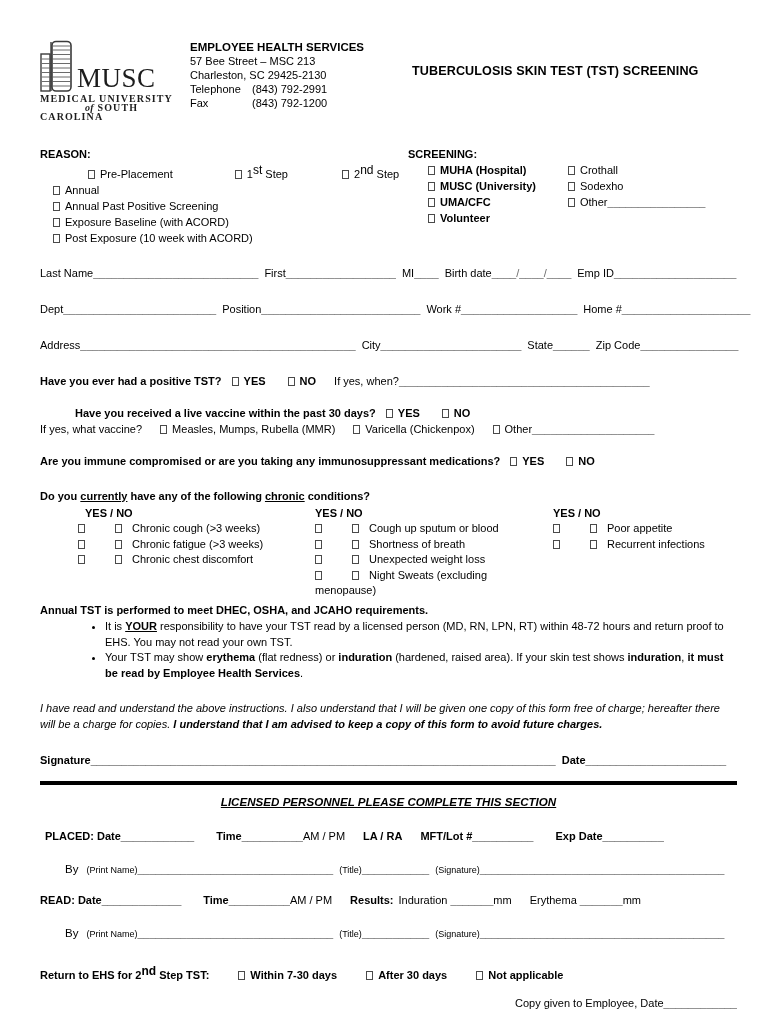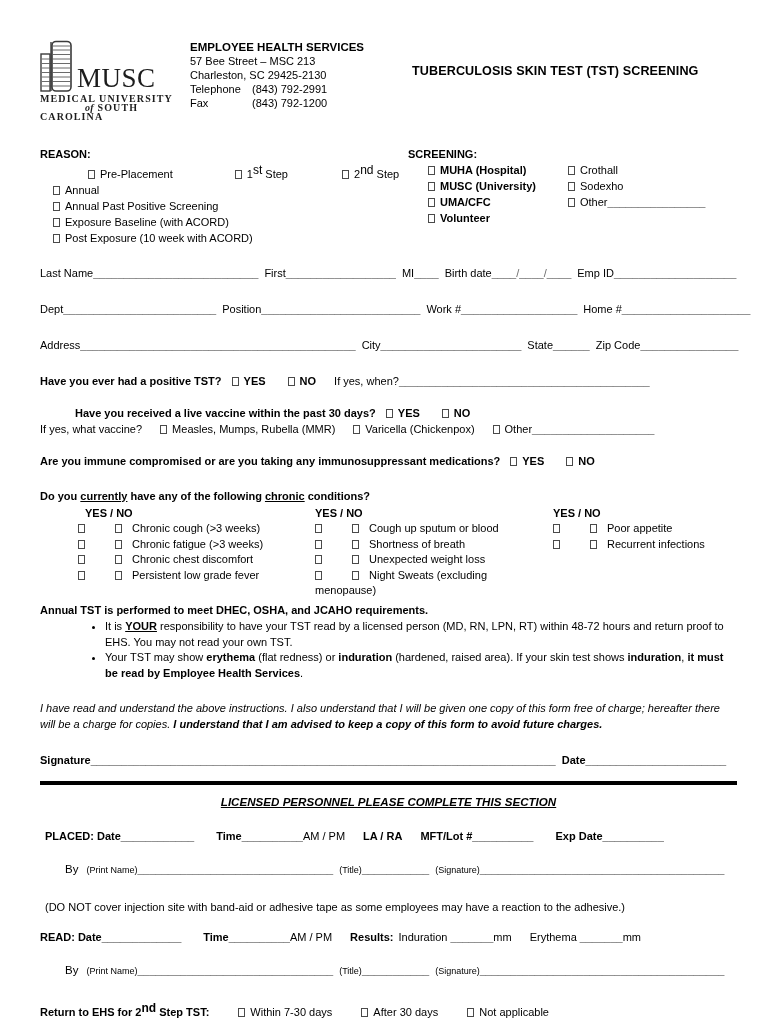--- a/index.html
+++ b/index.html
@@ -82,21 +82,21 @@
   .rule { height:4px; background:#000; margin-top:13px; }
 
   .lic-h { margin-top:9px; text-align:center; font-weight:700; font-style:italic; text-decoration:underline; font-size:11.6px; }
   .placed { margin-top:20px; padding-left:5px; white-space:nowrap; }
   .mg22 { margin-left:22px; } .mg18 { margin-left:18px; } .mg14 { margin-left:14px; }
   .byrow { margin-top:18px; padding-left:25px; white-space:nowrap; }
   .byl { font-size:11.5px; margin-right:8px; }
   .donot { margin-top:22px; padding-left:5px; }
   .readrow { margin-top:15px; white-space:nowrap; }
   .returnrow { margin-top:22px; white-space:nowrap; }
-  .rg { margin-left:26px; }
+  .rg { margin-left:26px;font-weight:bold; }
   .copyrow { margin-top:13px; text-align:right; white-space:nowrap; }
 </style>
 </head>
 <body>
 
 <div class="page">
 
   <div class="hdr">
     <div class="logo">
       <div class="logo-top">
@@ -196,21 +196,20 @@
   </div>
 
   <div class="chronic">
     <div class="b"><span>Do you </span><span class="u">currently</span><span> have any of the following </span><span class="u">chronic</span><span> conditions?</span></div>
     <div class="chronic-cols">
       <div class="ccol1">
         <div class="yn1">YES / NO</div>
         <div class="crow c1"><span class="cb cb1"></span><span class="cb cb2"></span><span>Chronic cough (&gt;3 weeks)</span></div>
         <div class="crow c1"><span class="cb cb1"></span><span class="cb cb2"></span><span>Chronic fatigue (&gt;3 weeks)</span></div>
         <div class="crow c1"><span class="cb cb1"></span><span class="cb cb2"></span><span>Chronic chest discomfort</span></div>
-        <div class="crow c1"><span class="cb cb1"></span><span class="cb cb2"></span><span>Persistent low grade fever</span></div>
       </div>
       <div class="ccol2">
         <div class="yn2">YES / NO</div>
         <div class="crow c2"><span class="cb cb1"></span><span class="cb cb2"></span><span>Cough up sputum or blood</span></div>
         <div class="crow c2"><span class="cb cb1"></span><span class="cb cb2"></span><span>Shortness of breath</span></div>
         <div class="crow c2"><span class="cb cb1"></span><span class="cb cb2"></span><span>Unexpected weight loss</span></div>
         <div class="crow c2"><span class="cb cb1"></span><span class="cb cb2"></span><span>Night Sweats (excluding menopause)</span></div>
       </div>
       <div class="ccol3">
         <div class="yn2">YES / NO</div>
@@ -241,21 +240,20 @@
   <div class="lic-h">LICENSED PERSONNEL PLEASE COMPLETE THIS SECTION</div>
 
   <div class="placed">
     <span class="b">PLACED: Date</span><span class="ln">____________</span><span class="b mg22">Time</span><span class="ln">__________</span><span>AM / PM</span><span class="b mg18">LA / RA</span><span class="b mg18">MFT/Lot #</span><span class="ln">__________</span><span class="b mg22">Exp Date</span><span class="ln">__________</span>
   </div>
 
   <div class="byrow">
     <span class="byl">By</span><span class="small">(Print Name)</span><span class="ln">________________________________</span><span class="gap"></span><span class="small">(Title)</span><span class="ln">___________</span><span class="gap"></span><span class="small">(Signature)</span><span class="ln">________________________________________</span>
   </div>
 
-  <div class="donot">(DO NOT cover injection site with band-aid or adhesive tape as some employees may have a reaction to the adhesive.)</div>
 
   <div class="readrow">
     <span class="b">READ: Date</span><span class="ln">_____________</span><span class="b mg22">Time</span><span class="ln">__________</span><span>AM / PM</span><span class="b mg18">Results:</span><span class="mg14" style="margin-left:5px;">Induration</span> <span class="ln">_______</span><span>mm</span><span class="mg18">Erythema</span> <span class="ln">_______</span><span>mm</span>
   </div>
 
   <div class="byrow">
     <span class="byl">By</span><span class="small">(Print Name)</span><span class="ln">________________________________</span><span class="gap"></span><span class="small">(Title)</span><span class="ln">___________</span><span class="gap"></span><span class="small">(Signature)</span><span class="ln">________________________________________</span>
   </div>
 
   <div class="returnrow">

